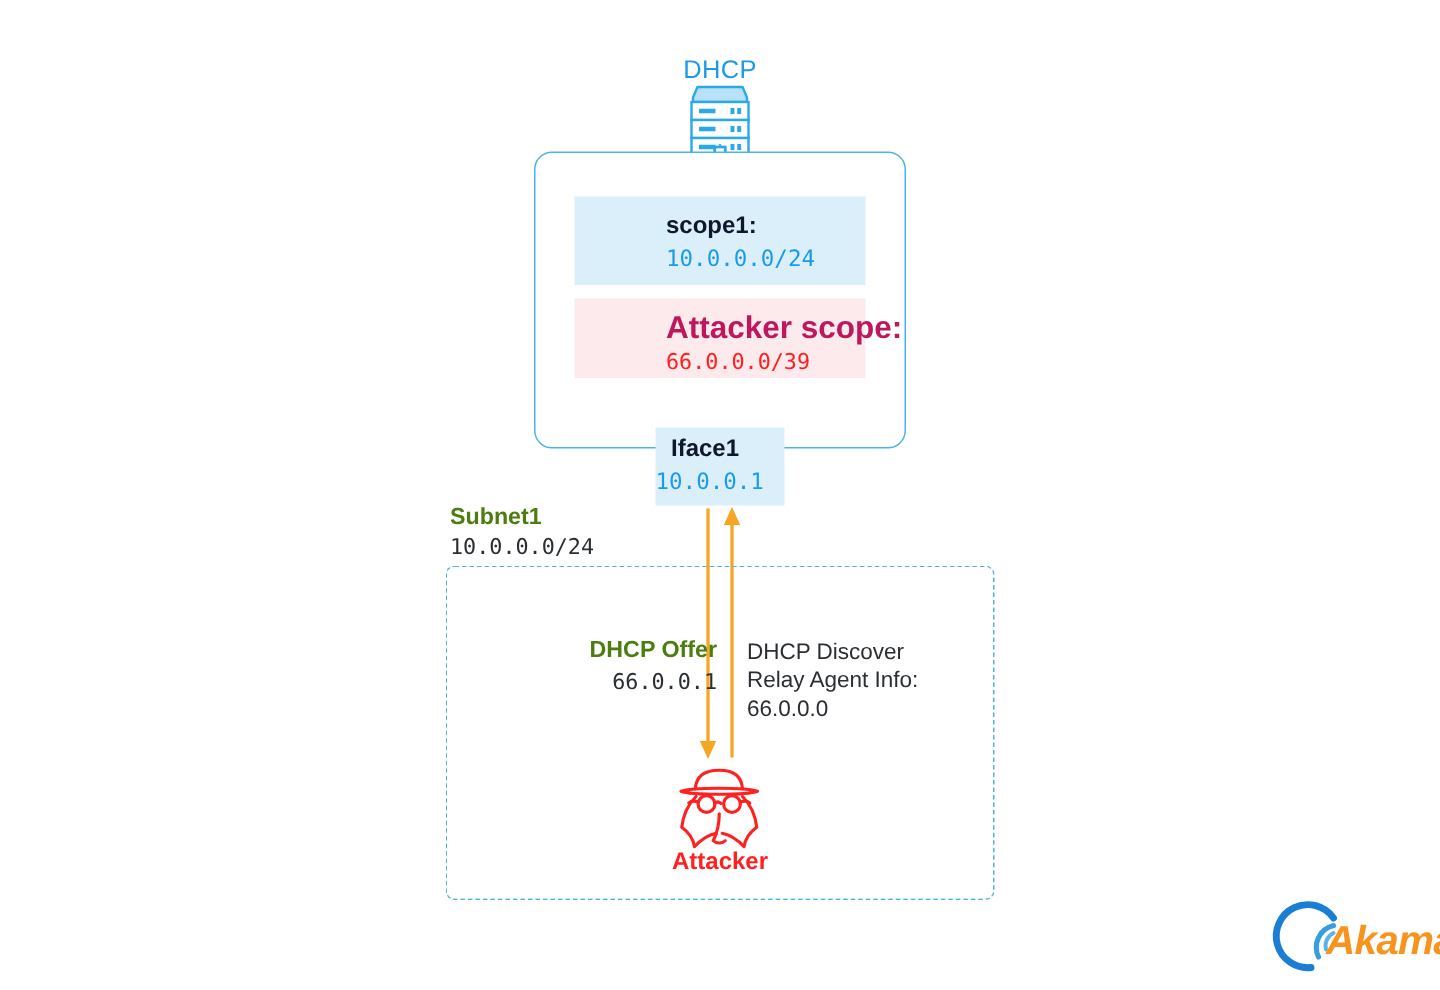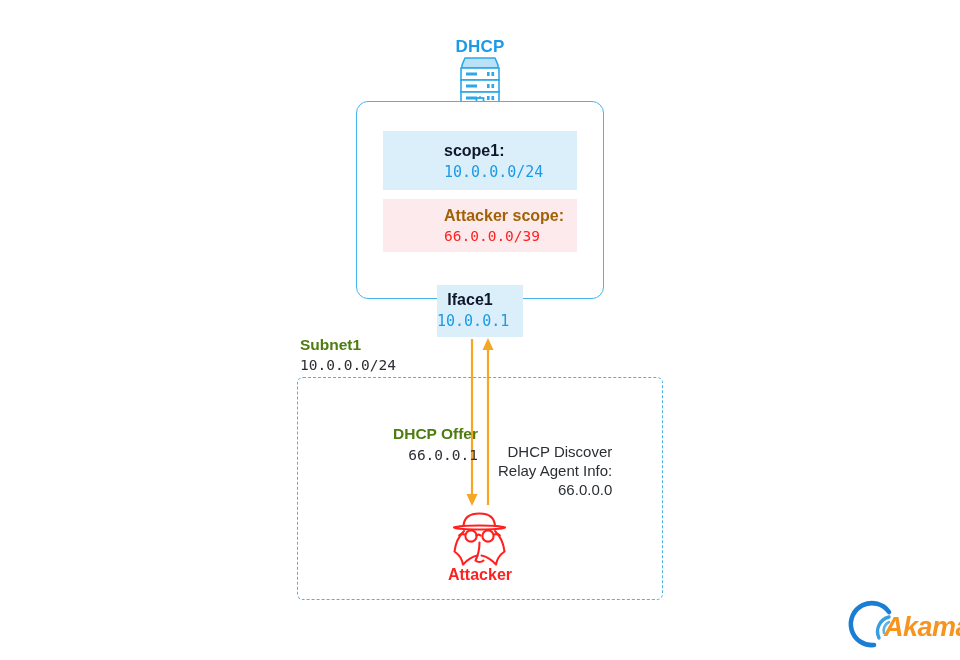--- a/index.html
+++ b/index.html
@@ -19,39 +19,39 @@
     left: 0; top: 0;
     width: 960px;
     height: 660px;
   }
   .abs { position: absolute; }
 
   
   .t-title-blue {
     color: #1b9ae8;
     font-size: 17px;
-    font-weight: bold;
+    font-weight: normal;
     letter-spacing: 0.2px;
     white-space: nowrap;
   }
   .t-blue-label {
     color: #0f172a;
     font-size: 16px;
     font-weight: bold;
     white-space: nowrap;
   }
   .t-blue-mono {
     color: #1b9ae8;
     font-family: "DejaVu Sans Mono", monospace;
     font-size: 15px;
     white-space: nowrap;
   }
   .t-red-label {
-    color: #a16207;
-    font-size: 16px;
+    color: #be185d;
+    font-size: 21px;
     font-weight: bold;
     white-space: nowrap;
   }
   .t-red-mono {
     color: #ff2020;
     font-family: "DejaVu Sans Mono", monospace;
     font-size: 14.5px;
     white-space: nowrap;
   }
   .t-dark-label {
@@ -236,21 +236,21 @@
   <div class="t-dark-mono" style="margin-top:3px;">10.0.0.0/24</div>
 </div>
 
 <div class="abs subnet-box"></div>
 
 <div class="abs col right-txt" style="left:344px; top:425px; width:134px;">
   <div class="t-dark-label" style="text-align:right;">DHCP Offer</div>
   <div class="t-dark-mono" style="margin-top:4px; text-align:right;">66.0.0.1</div>
 </div>
 
-<div class="abs col" style="left:498px; top:442px;text-align:right;">
+<div class="abs col" style="left:498px; top:425px;">
   <div class="t-dark-plain">DHCP Discover</div>
   <div class="t-dark-plain">Relay Agent Info:</div>
   <div class="t-dark-plain">66.0.0.0</div>
 </div>
 
 <div class="abs t-attacker-name center-txt" style="left:430px; top:566px; width:100px;">Attacker</div>
 
 <div class="abs" style="left:884px; top:612px; font-size:27px; font-weight:bold; font-style:italic; color:#f7941e; letter-spacing:-0.5px; line-height:30px;">Akamai</div>
 
 </body></html>

